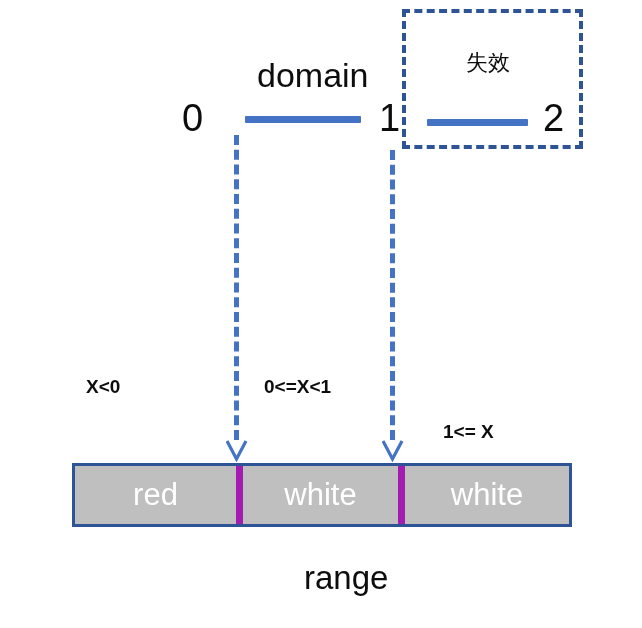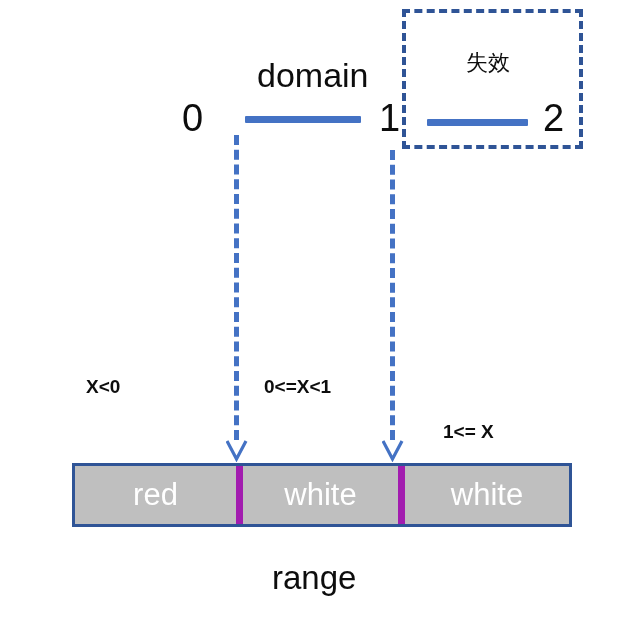--- a/index.html
+++ b/index.html
@@ -105,20 +105,21 @@
   .range-cell + .range-cell {
     border-left: 7px solid #a21caf;
   }
   #cell-0 { width: 161px; }
   #cell-1 { width: 162px; }
   #cell-2 { flex: 1 1 auto; }
 
   .range-caption {
     font-size: 33px;
     color: #0d0d0d;
+    margin-left: 32px;
   }
 </style>
 </head>
 <body>
 
 <div id="canvas">
 
   <div class="dashed-box" id="invalid-box" style="left:402px; top:9px; width:181px; height:140px;"></div>
 
   <div class="txt cjk-label" style="left:466px; top:52px;">失效</div>

